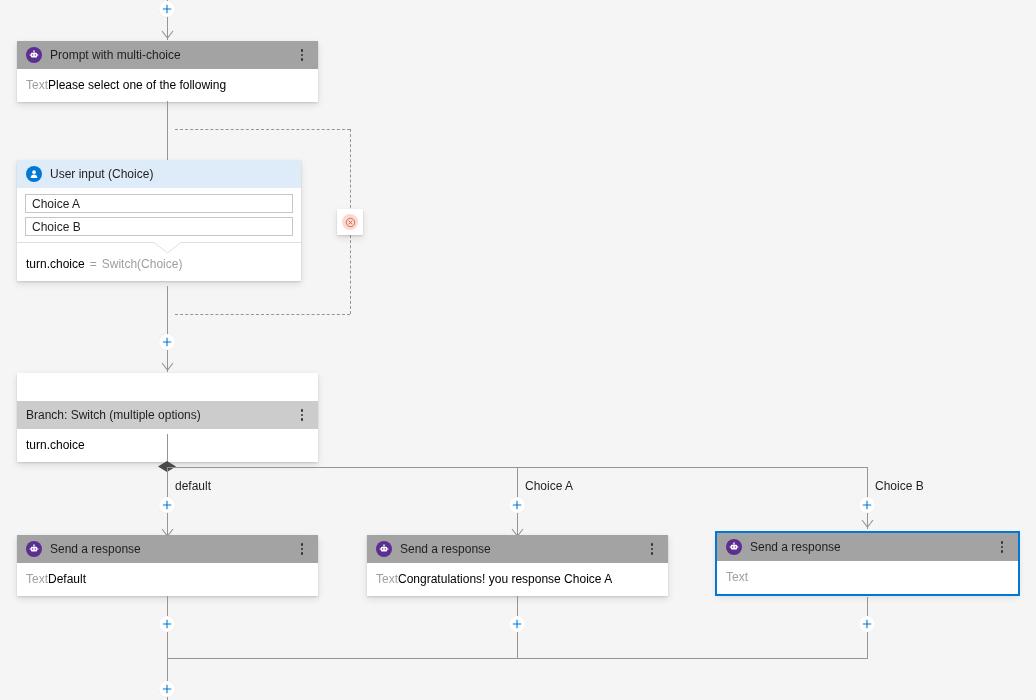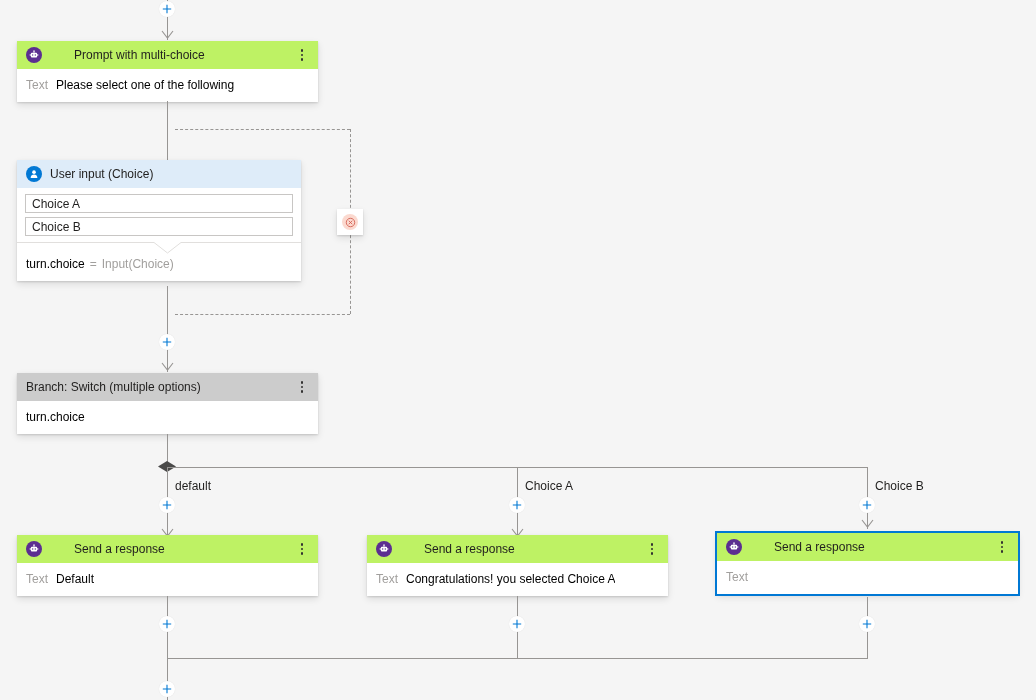--- a/index.html
+++ b/index.html
@@ -30,23 +30,23 @@
     outline-offset: 0px;
     box-shadow: 0 0.6px 1.8px rgba(0,0,0,0.13), 0 3.2px 7.2px rgba(0,0,0,0.11);
   }
   .node-header {
     height: 28px;
     display: flex;
     align-items: center;
     padding: 0 8px 0 9px;
     position: relative;
   }
-  .node-header.purple { background: #bef264; gap: 24px; }
+  .node-header.purple { background: #a3a3a3; }
   .node-header.blue   { background: #deecf9; }
-  .node-header.gray   { background: #cccccc; }
+  .node-header.gray   { background: #cccccc; margin-top: 28px; }
 
   .node-icon {
     width: 16px; height: 16px;
     flex: 0 0 16px;
     border-radius: 50%;
     margin-right: 8px;
     display: flex;
     align-items: center;
     justify-content: center;
   }
@@ -80,21 +80,20 @@
     border-radius: 50%;
     background: #323130;
   }
 
   .node-body {
     background: #ffffff;
     padding: 8px 9px 9px 9px;
     min-height: 32px;
     display: flex;
     align-items: center;
-    gap: 8px;
   }
   .field-label {
     font-size: 12px;
     color: #a19f9d;
     line-height: 16px;
     flex: 0 0 auto;
   }
   .field-value {
     font-size: 12px;
     color: #000000;
@@ -283,21 +282,21 @@
       </div>
     </div>
     <div class="notch-wrap">
       <svg class="notch-svg" width="301" height="12" viewBox="0 0 301 12">
         <path d="M0 0.5 L137 0.5 L150.5 11 L164 0.5 L301 0.5" stroke="#e1dfdd" stroke-width="1" fill="none"></path>
       </svg>
     </div>
     <div class="node-footer" style="padding-top:13px;">
       <span class="field-value">turn.choice</span>
       <span class="field-value muted">=</span>
-      <span class="field-value muted">Input(Choice)</span>
+      <span class="field-value muted">Switch(Choice)</span>
     </div>
   </div>
 
   <div class="edge v" style="left:167px; top:286px; height:86px;"></div>
   <div class="plus-btn" style="left:159px; top:334px;">
     <svg width="10" height="10" viewBox="0 0 10 10">
       <path d="M5 0.8 L5 9.2 M0.8 5 L9.2 5" stroke="#0078d4" stroke-width="1.1" fill="none"></path>
     </svg>
   </div>
   <svg class="arrow" style="left:161px; top:362px;" width="13" height="10" viewBox="0 0 13 10">
@@ -398,21 +397,21 @@
       </span>
       <span class="node-title">Send a response</span>
       <span class="menu-dots">
         <i></i>
           <i></i>
           <i></i>
       </span>
     </div>
     <div class="node-body">
       <span class="field-label">Text</span>
-      <span class="field-value">Congratulations! you selected Choice A</span>
+      <span class="field-value">Congratulations! you response Choice A</span>
     </div>
   </div>
 
   <div class="node selected" style="left:717px; top:533px; width:301px;">
     <div class="node-header purple">
       <span class="node-icon purple">
         <svg width="10" height="10" viewBox="0 0 16 16">
           <rect x="3" y="4.5" width="10" height="7.5" rx="1.6" fill="#fff"></rect>
           <rect x="7.3" y="1.6" width="1.4" height="3" fill="#fff"></rect>
           <circle cx="8" cy="1.6" r="1.2" fill="#fff"></circle>

